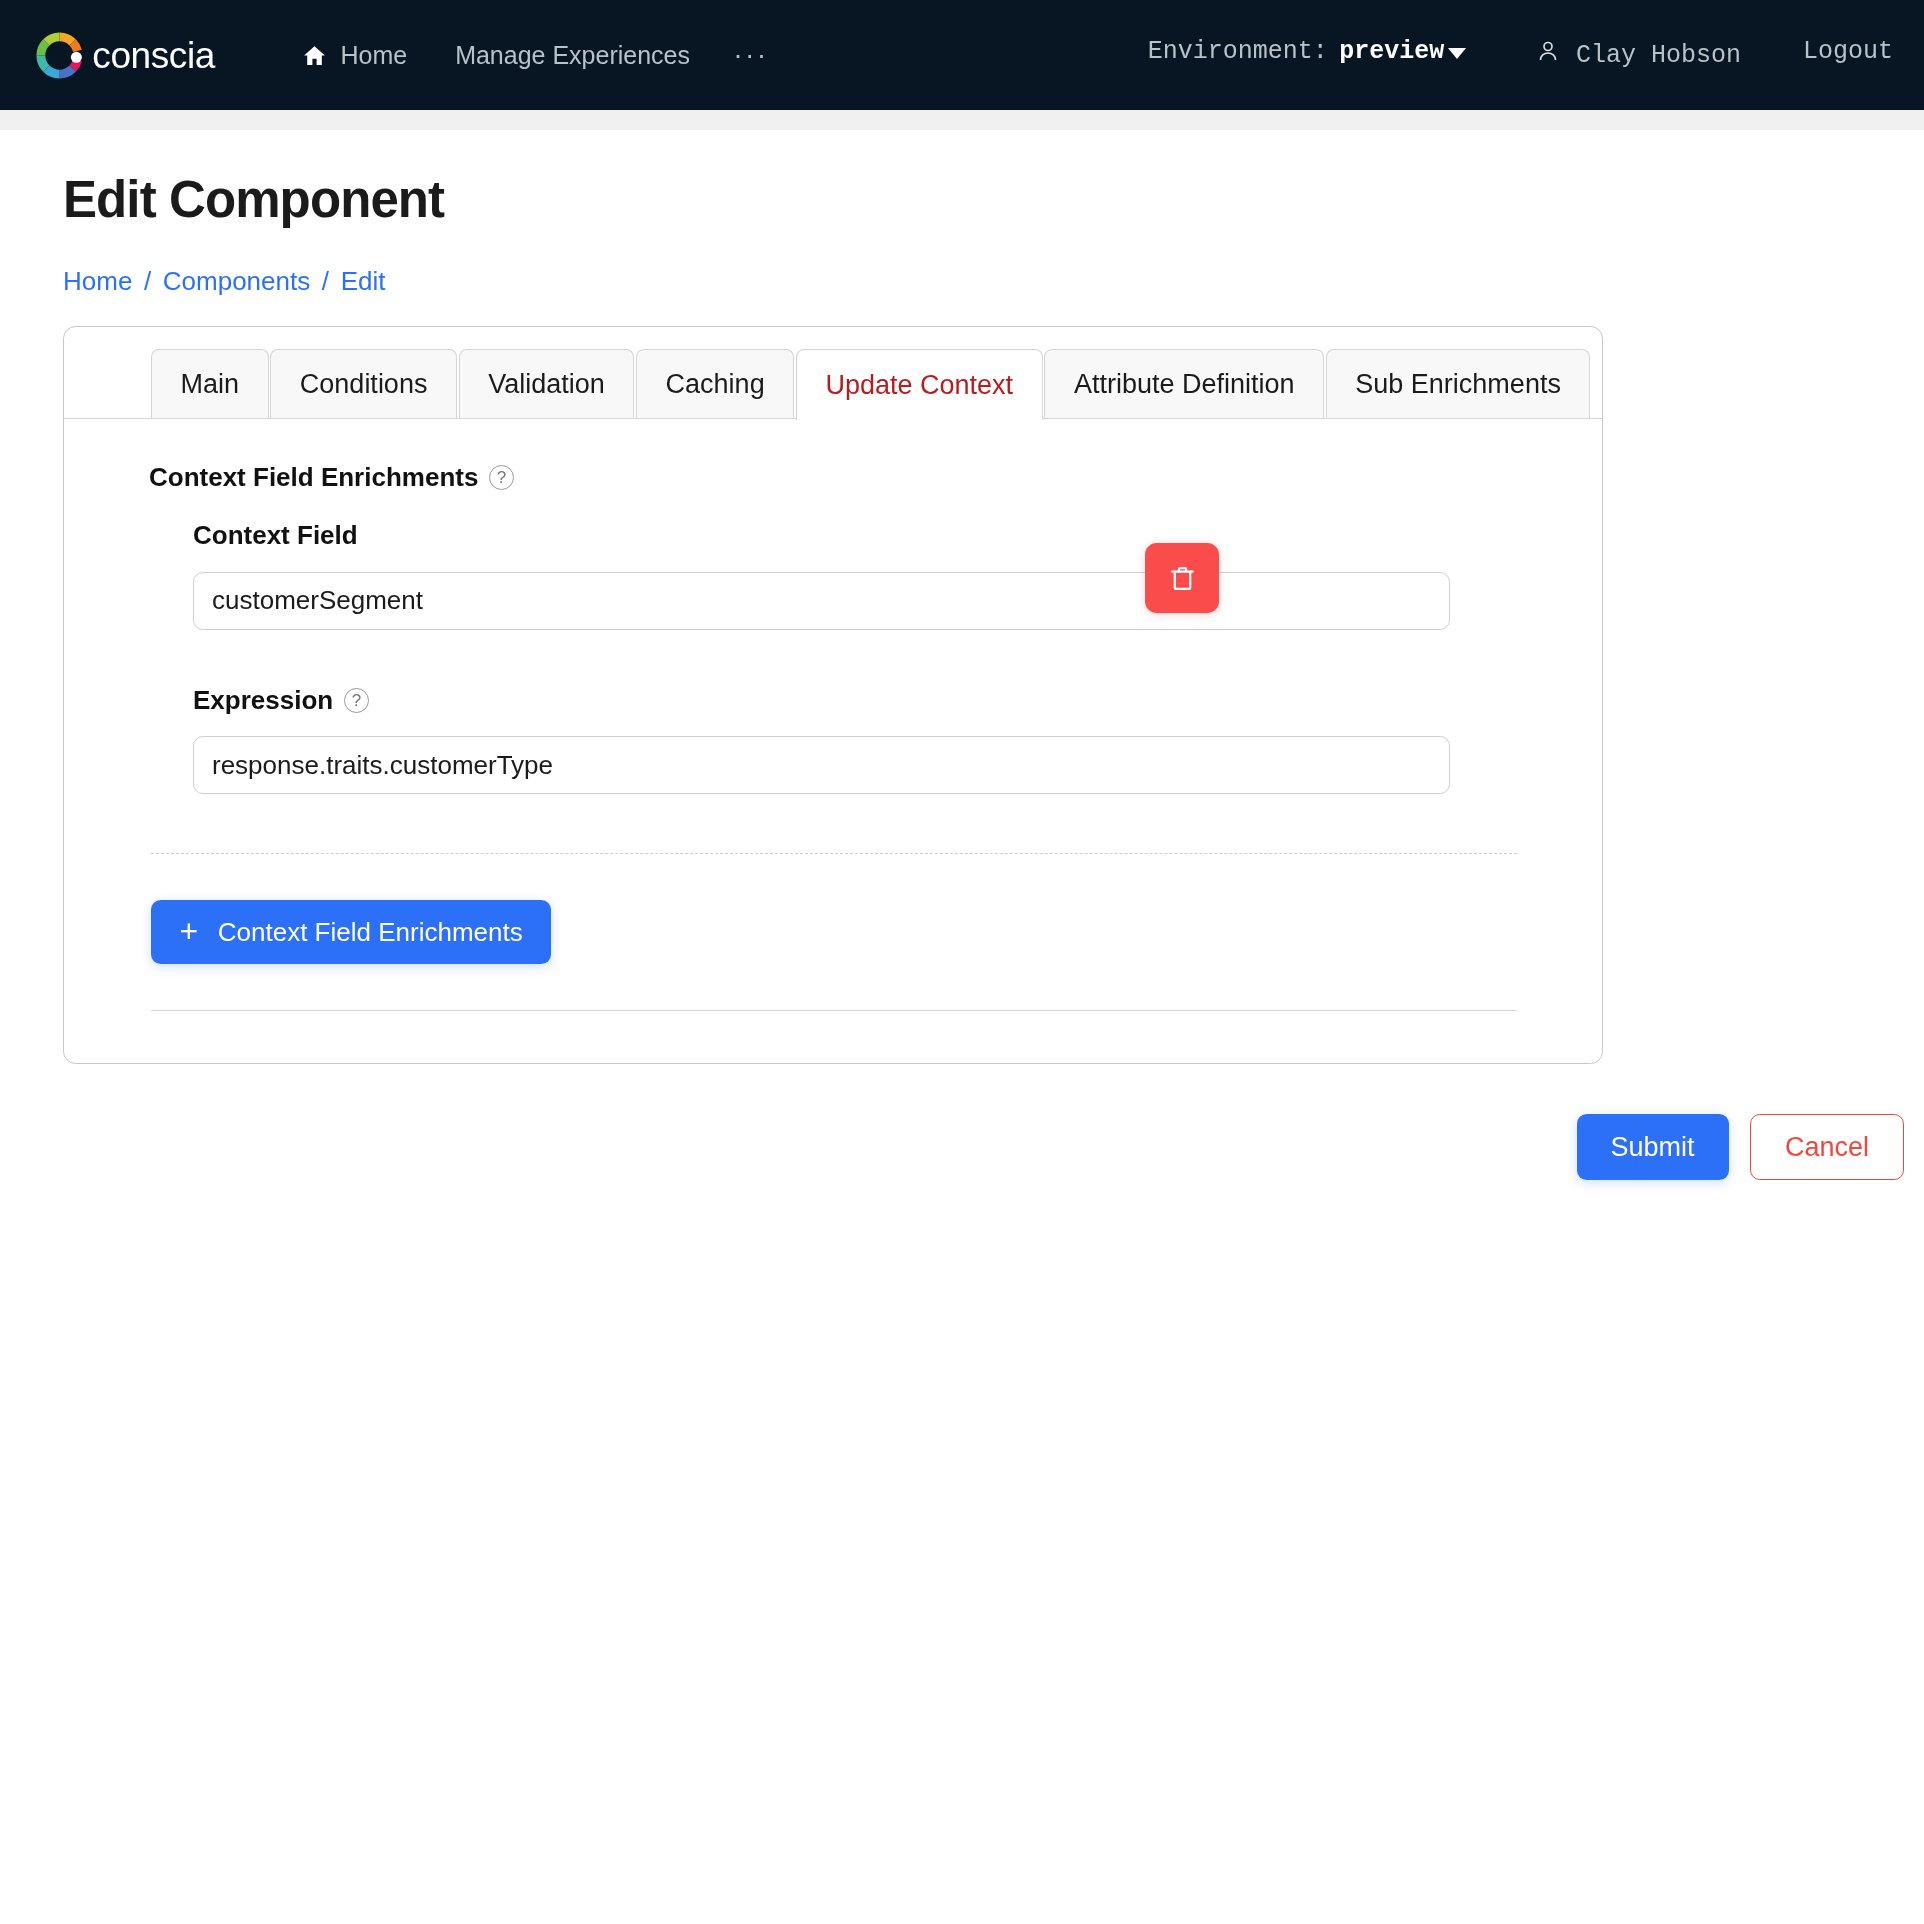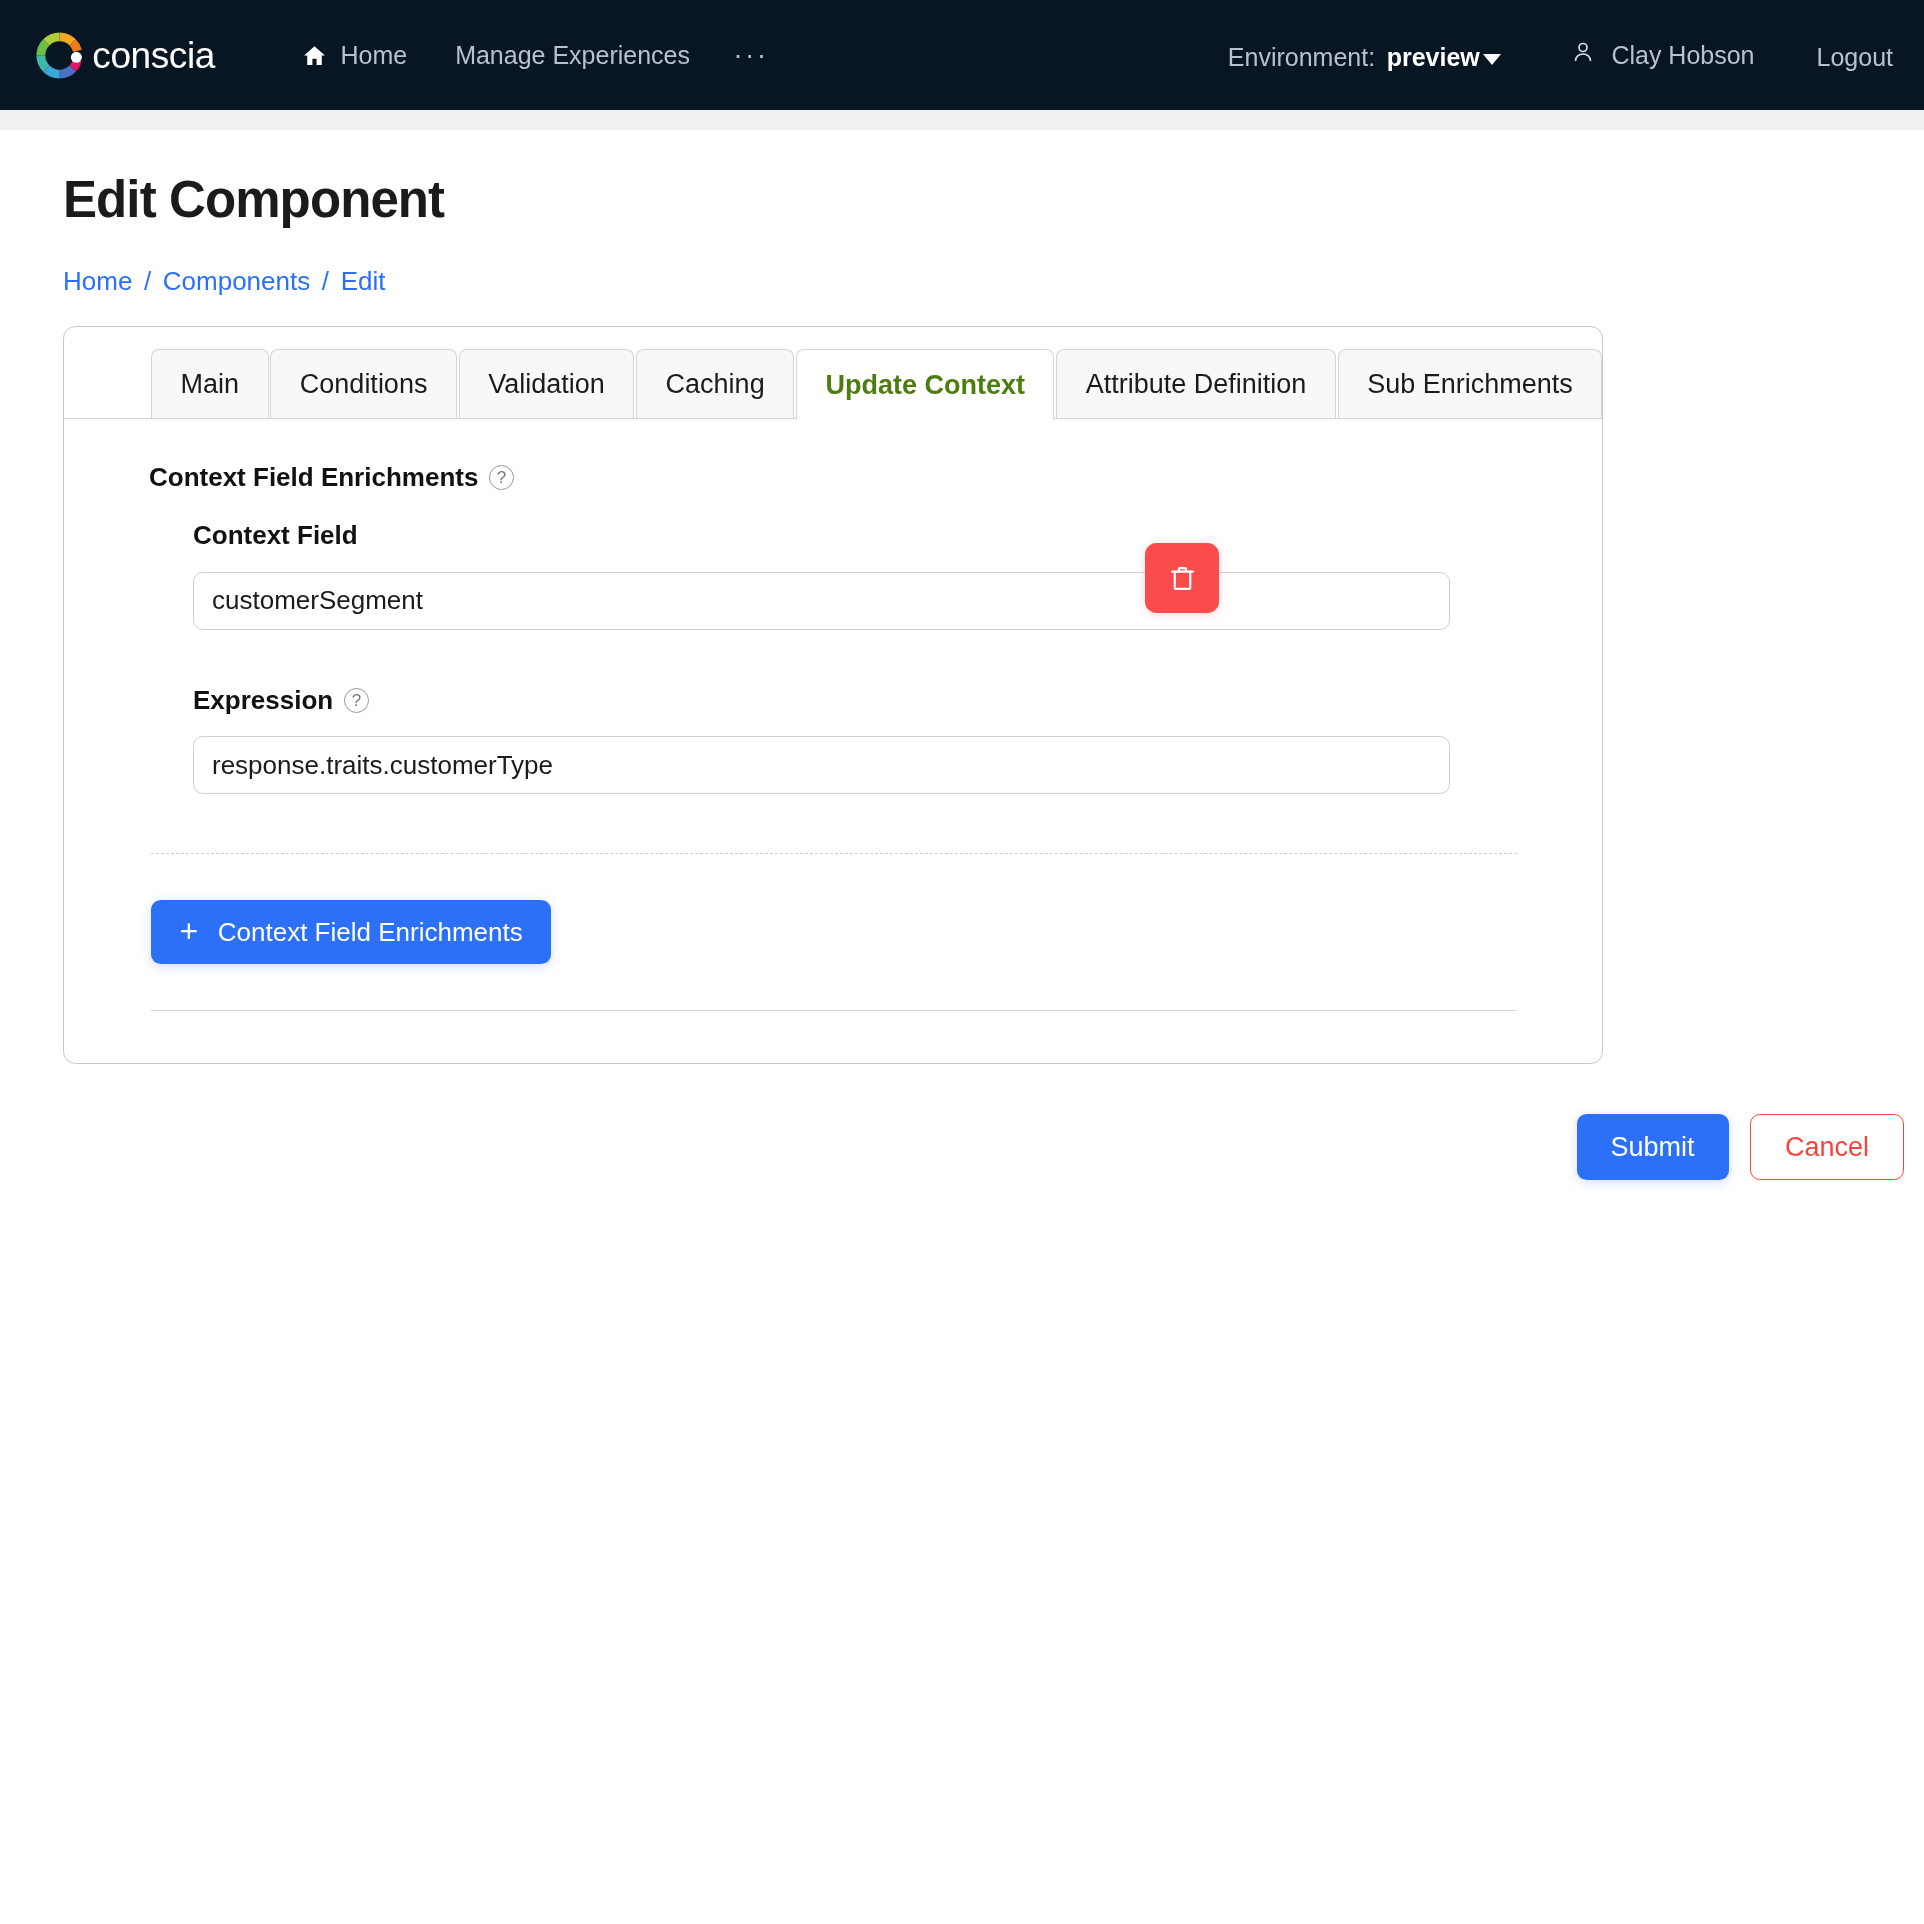--- a/index.html
+++ b/index.html
@@ -63,21 +63,22 @@
     font-size: 27px;
     letter-spacing: 2.7px;
     padding: 0 19.6px;
     cursor: pointer;
     line-height: 0.55;
   }
 
   .nav-right {
     margin-left: auto;
     display: flex;
-    align-items: flex-end;
+    align-items: flex-start;
+    font-family: Liberation Mono, monospace;
   }
   .env-block {
     color: #b9c2cb;
     font-size: 25px;
     display: flex;
     align-items: center;
     gap: 11.6px;
     cursor: pointer;
     margin-right: 70px;
   }
@@ -165,22 +166,22 @@
     border-radius: 8px 8px 0 0;
     padding: 19.6px 28.5px 18px 28.5px;
     cursor: pointer;
     white-space: nowrap;
     margin-right: 1.8px;
     position: relative;
     line-height: 1.15;
   }
   .tab.active {
     background: #ffffff;
-    color: #4d7c0f;
-    font-weight: bold;
+    color: #b91c1c;
+    font-weight: normal;
     z-index: 2;
     margin-bottom: -1.3px;
     padding-bottom: 19px;
   }
 
   
   .panel { padding: 43px 0 0 0; }
 
   .section-head {
     font-size: 26px;

